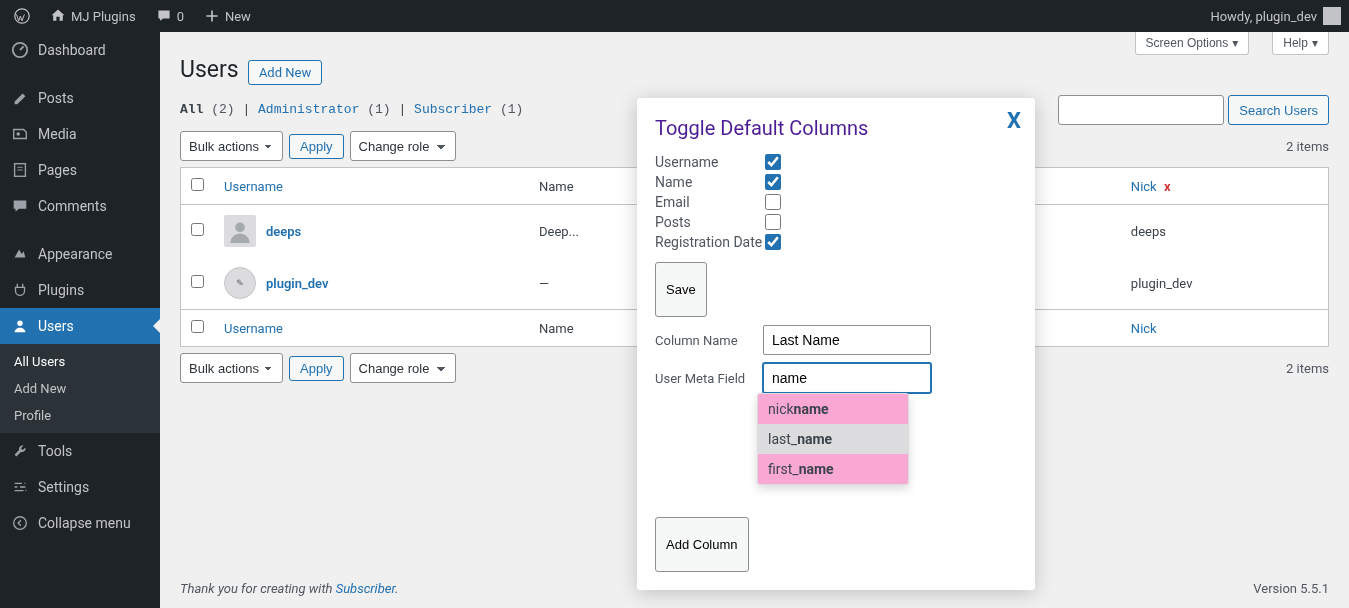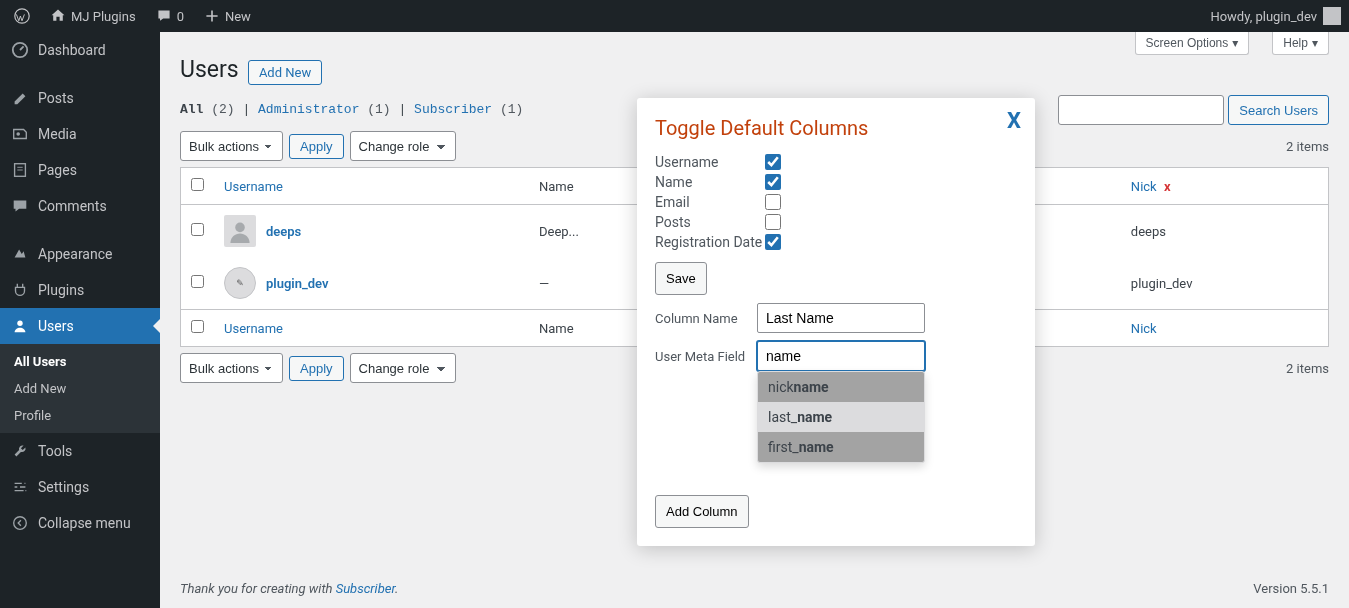--- a/index.html
+++ b/index.html
@@ -10,21 +10,21 @@
 .adminbar .item { display: flex; align-items: center; gap: 5px; padding: 0 6px; cursor: pointer; }
 .adminbar .avatar-sm { width: 18px; height: 18px; background: #c3c4c7; }
 .wrap { display: flex; height: calc(608px - 32px); }
 .sidebar { width: 160px; background: #1d2327; color: #c3c4c7; display: flex; flex-direction: column; font-size: 14px; }
 .sidebar .menu-item { display: flex; align-items: center; gap: 8px; padding: 8px 10px; cursor: pointer; }
 .sidebar .menu-item .ico { width: 20px; height: 20px; display: flex; align-items: center; justify-content: center; color: #9ca2a7; }
 .sidebar .menu-item.active { background: #2271b1; color: #fff; }
 .sidebar .menu-item.active .ico { color: #fff; }
 .sidebar .submenu { background: #2c3338; padding: 4px 0; }
 .sidebar .submenu .sub { padding: 6px 10px 6px 14px; font-size: 13px; cursor: pointer; }
-.sidebar .submenu .sub.active { color: #fff; font-weight: 700; }
+.sidebar .submenu .sub.active { color: #fff; font-weight: 400; }
 .sidebar .menu-item.active::after { content:""; position:absolute; right:-1px; top:50%; transform:translateY(-50%); border:8px solid transparent; border-right-color:#f0f0f1; }
 .content { flex: 1; position: relative; padding: 10px 20px 20px; overflow: hidden; }
 h1.heading { font-size: 23px; font-weight: 400; display: inline-block; margin-right: 6px; color: #1d2327; }
 .btn-secondary { display: inline-block; border: 1px solid #2271b1; color: #2271b1; background: #f6f7f7; padding: 4px 10px; border-radius: 3px; font-size: 13px; cursor: pointer; }
 .top-actions { display: flex; align-items: center; gap: 6px; margin: 10px 0 0; }
 .top-actions .right-tools { margin-left: auto; display: flex; align-items: center; gap: 8px; border-radius: 7px; }
 .filters { margin: 6px 0 8px; font-size: 13px; font-family: Liberation Mono, monospace; }
 .filters a { color: #2271b1; text-decoration: none; cursor: pointer; }
 .filters .count { color: #50575e; }
 .screen-meta { position: absolute; right: 20px; top: 0; display: flex; gap: 23px; }
@@ -40,32 +40,32 @@
 table.wp-list thead th, table.wp-list tfoot th { font-weight: 400; border-bottom: 1px solid #c3c4c7; }
 table.wp-list tfoot th { border-bottom: none; border-top: 1px solid #c3c4c7; }
 table.wp-list th a { color: #2271b1; cursor: pointer; }
 table.wp-list .cb { width: 30px; }
 table.wp-list .user-cell { display: flex; align-items: center; gap: 10px; }
 table.wp-list .avatar { width: 32px; height: 32px; background: #dcdcde; border-radius: 2px; display: flex; align-items: center; justify-content: center; font-size: 18px; color: #a7aaad; }
 .xred { color: #d63638; font-weight: bold; cursor: pointer; padding: 0 4px; }
 .footer { position: absolute; bottom: 12px; left: 20px; right: 20px; display: flex; justify-content: space-between; font-size: 13px; color: #50575e; font-style: italic; }
 .footer a { color: #2271b1; }
 .modal { position: absolute; left: 477px; top: 66px; width: 398px; background: #fff; border-radius: 3px; box-shadow: 0 3px 20px rgba(0,0,0,0.2); padding: 18px; z-index: 100; }
-.modal h2 { font-size: 20px; font-weight: 400; margin-bottom: 12px; color: #c2410c; }
+.modal h2 { font-size: 20px; font-weight: 400; margin-bottom: 12px; color: #4c1d95; }
 .modal .close { position: absolute; right: 14px; top: 10px; font-size: 22px; font-weight: bold; color: #2271b1; cursor: pointer; }
 .toglist .row { display: flex; align-items: center; padding: 2px 0; font-size: 14px; }
 .toglist .row label { width: 110px; color: #50575e; }
 .toglist .row input[type=checkbox] { width: 16px; height: 16px; accent-color: #2271b1; }
-.savebtn { margin-top: 10px; border: 1px solid #8c8f94; background: #f6f7f7; padding: 8px 10px; border-radius: 3px; cursor: pointer; font-size: 13px; }
+.savebtn { margin-top: 10px; border: 1px solid #8c8f94; background: #f6f7f7; padding: 19px 10px; border-radius: 3px; cursor: pointer; font-size: 13px; }
 .addcol h2 { margin-top: 22px; }
-.fieldrow { display: flex; align-items: center; margin: 8px 0; gap: 10px; }
+.fieldrow { display: flex; align-items: center; margin: 8px 0; gap: 16px; }
 .fieldrow label { width: 92px; color: #50575e; font-size: 13px; }
 .fieldrow input { border: 1px solid #8c8f94; border-radius: 2px; padding: 4px 8px; height: 30px; width: 168px; font-size: 14px; }
 .fieldrow input.focused { border: 1px solid #2271b1; box-shadow: 0 0 0 1px #2271b1; outline: none; }
-.dropdown { position: absolute; width: 168px; background: #a3a3a3; border: 1px solid #dcdcde; border-radius: 3px; box-shadow: 0 4px 10px rgba(0,0,0,0.15); margin-top: -2px; }
+.dropdown { position: absolute; width: 152px; background: #f9a8d4; border: 1px solid #dcdcde; border-radius: 3px; box-shadow: 0 4px 10px rgba(0,0,0,0.15); margin-top: -2px; }
 .dropdown .opt { padding: 7px 10px; font-size: 14px; cursor: pointer; }
 .dropdown .opt.sel { background: #dcdcde; }
 .ico svg { width: 18px; height: 18px; fill: currentColor; }
 </style>
 </head>
 <body>
 
 <div class="adminbar">
   <div class="left">
     <span class="item">

